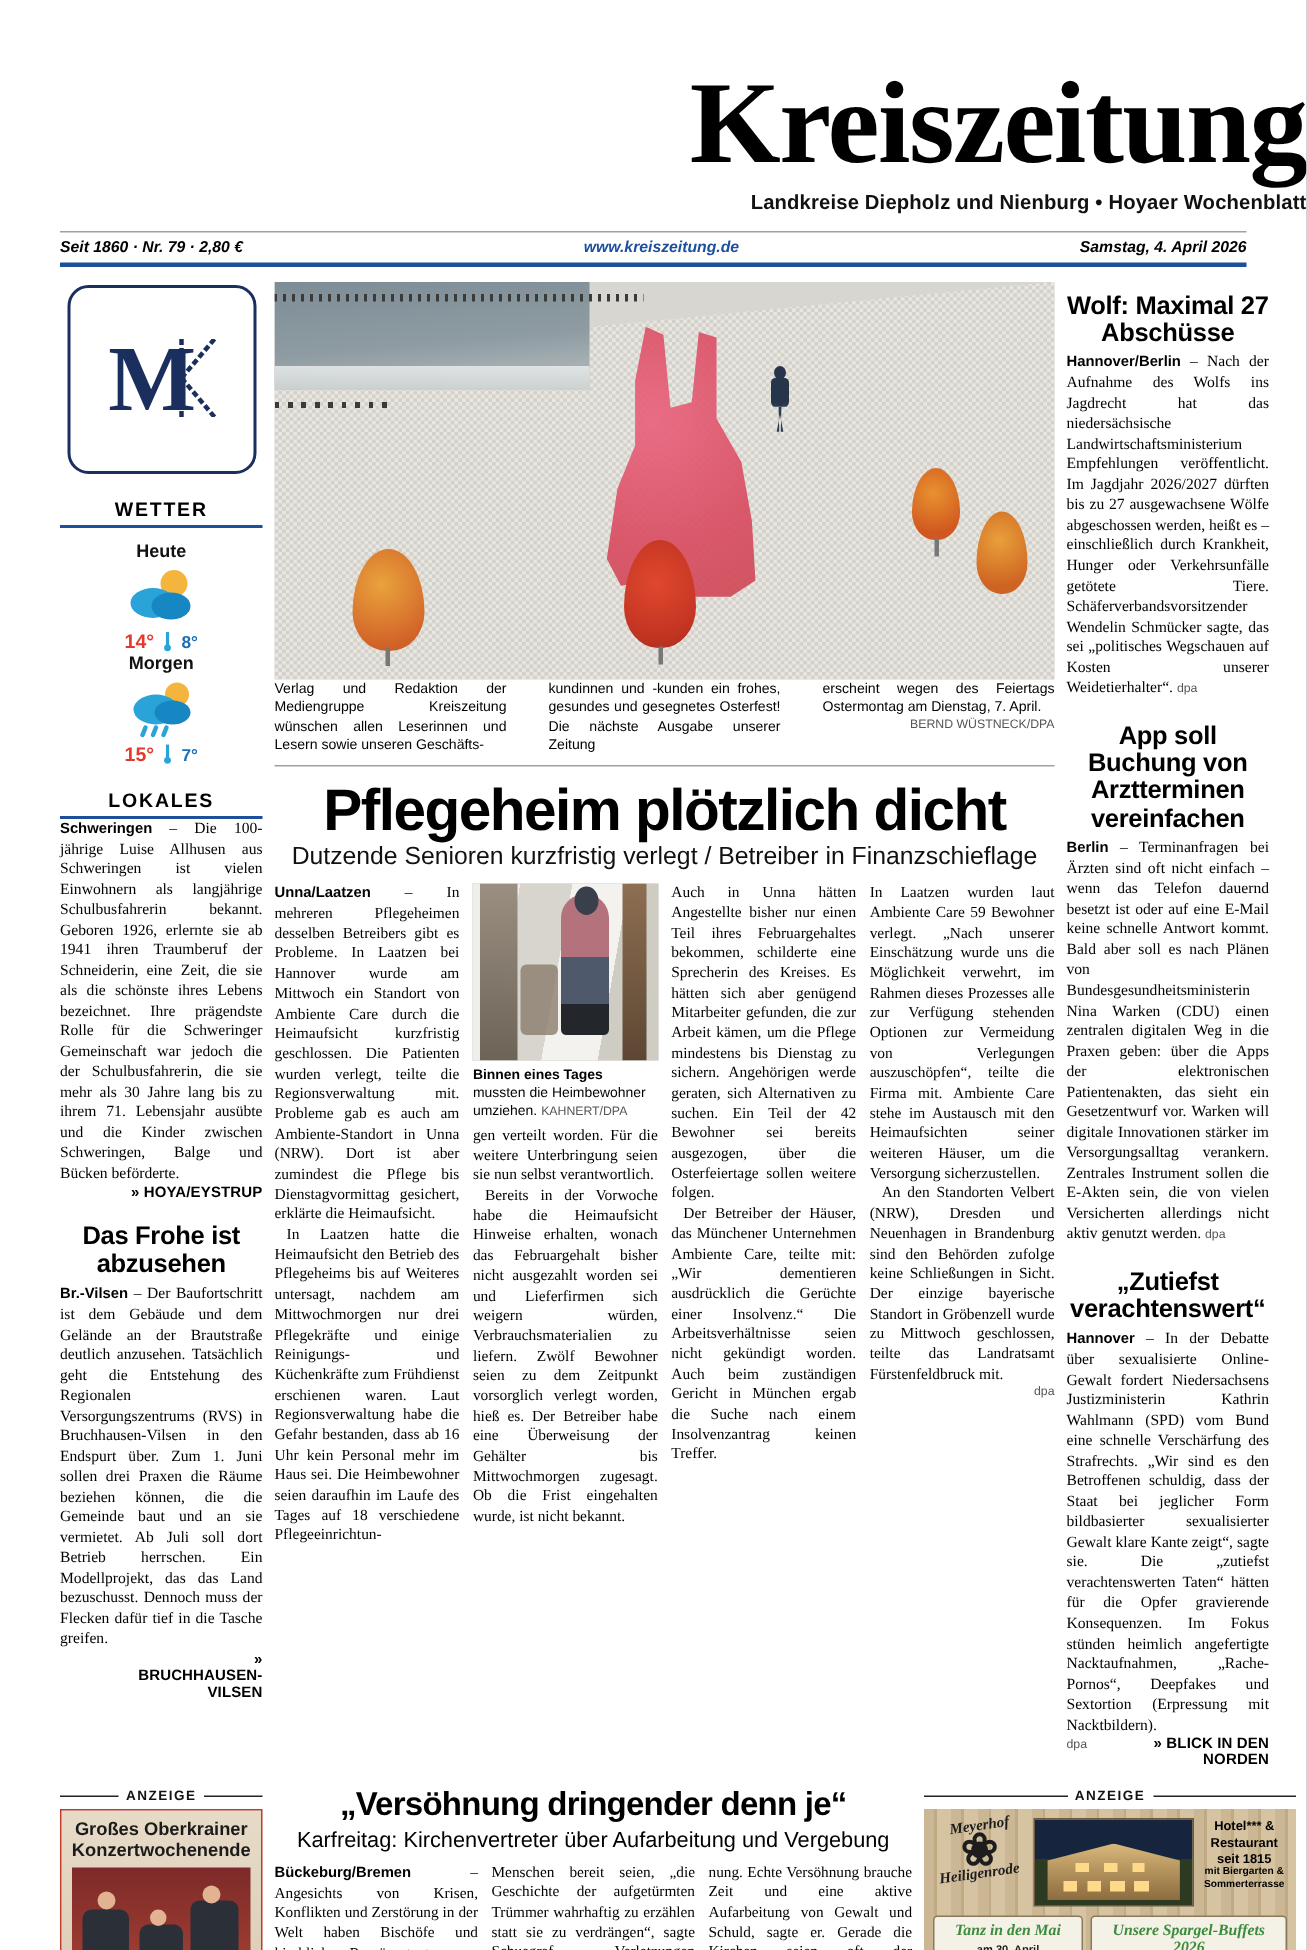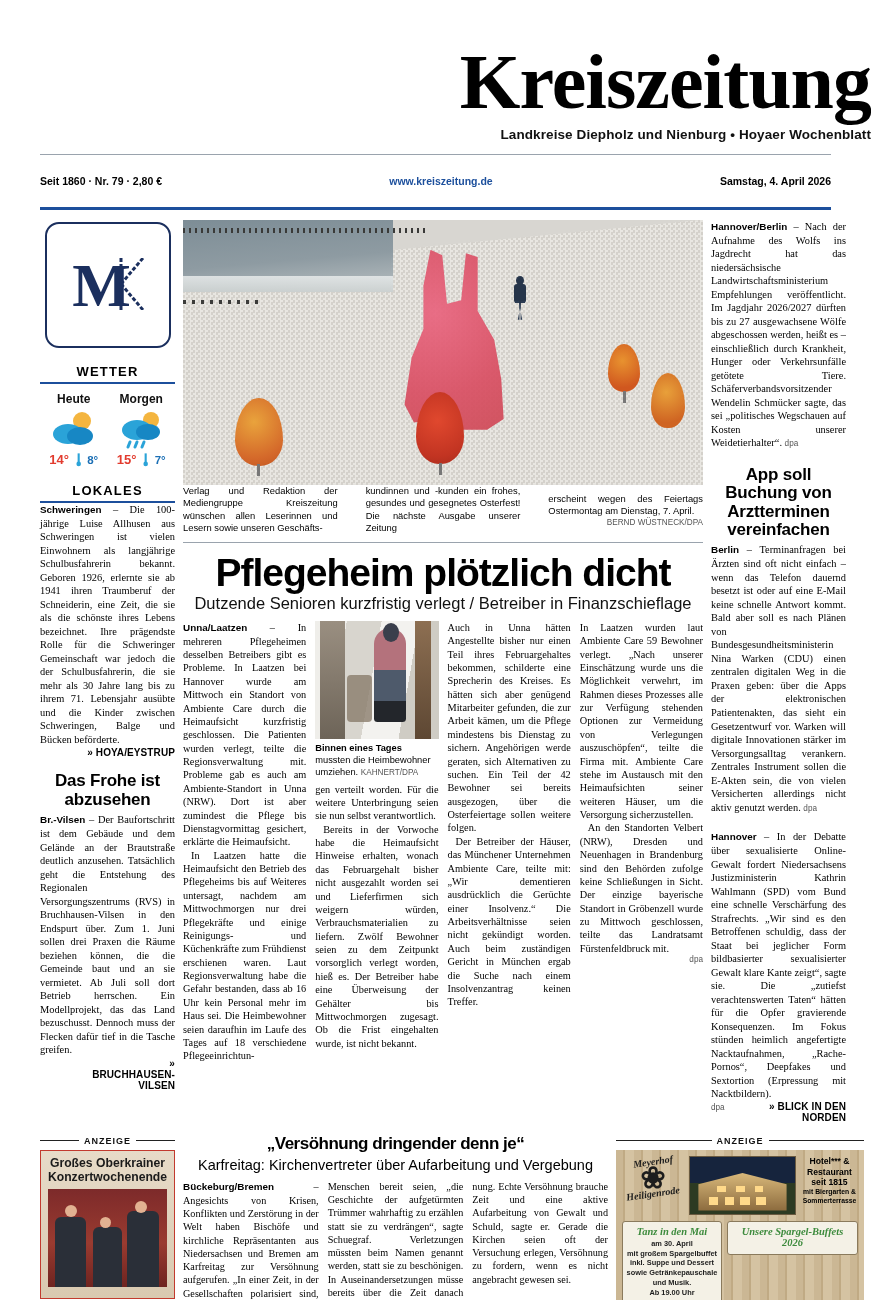--- a/index.html
+++ b/index.html
@@ -16,22 +16,22 @@
     font-size:78px;line-height:0.92;font-weight:700;color:#000;
     letter-spacing:-1px;
   }
   .masthead-sub{
     font-size:13.5px;font-weight:600;color:#111;margin-top:9px;letter-spacing:0.1px;padding-left:40px;
   }
   .masthead-rule{
     margin:12px 40px 0 40px;border-top:1px solid #9aa3ad;
   }
   .infobar{
-    margin:16px 40px;display:flex;align-items:flex-start;justify-content:space-between;
-    font-size:10.5px;font-weight:700;color:#000;padding:4px 0 4px 0;
+    margin:0 40px;display:flex;align-items:flex-start;justify-content:space-between;
+    font-size:10.5px;font-weight:700;color:#000;padding:4px 0 4px 0;font-style:italic;
   }
   .infobar .url{color:#1c4f9c;font-weight:700;font-size:10.5px;}
   .infobar-rule{margin:0 40px;border-top:3px solid #1c4f9c;}
 
   
   .body-grid{
     position:relative;margin:10px 40px 0 40px;display:flex;gap:0;
   }
   .col-left{width:135px;flex:0 0 135px;}
   .col-mid{width:520px;flex:0 0 520px;margin:0 8px;}
@@ -51,21 +51,21 @@
     position:absolute;right:22px;top:34px;width:28px;height:52px;
   }
   
   .sec-head{
     text-align:center;font-size:13px;font-weight:700;letter-spacing:1.2px;
     color:#000;margin-top:16px;padding-bottom:3px;
   }
   .sec-rule{border-top:2.5px solid #1c4f9c;}
 
   
-  .weather{display:flex;margin-top:8px;}
+  .weather{display:flex;margin-top:8px;flex-direction:column;}
   .wx{flex:1;text-align:center;}
   .wx-day{font-size:12px;font-weight:700;color:#111;margin-bottom:2px;}
   .wx-icon{height:42px;position:relative;}
   .wx-temps{font-size:13px;font-weight:700;margin-top:2px;}
   .t-hi{color:#e23b2e;}
   .t-lo{color:#1b6fb5;font-size:11.5px;}
   .thermo{display:inline-block;width:7px;height:15px;vertical-align:-3px;margin:0 2px;}
 
   
   .art-head{
@@ -125,21 +125,21 @@
     position:absolute;left:330px;top:56px;width:14px;height:44px;
   }
   .person .head{position:absolute;left:3px;top:0;width:8px;height:9px;border-radius:50%;background:#26354a;}
   .person .torso{position:absolute;left:1px;top:8px;width:12px;height:19px;background:#26354a;border-radius:3px;}
   .person .legs{position:absolute;left:2px;top:25px;width:10px;height:19px;background:#2b3b52;
     clip-path:polygon(0 0,40% 0,45% 100%,28% 100%,50% 40%,72% 100%,55% 100%,60% 0,100% 0,100% 12%,0 12%);}
 
   .photo-caption-head{
     text-align:center;font-size:16px;font-weight:700;margin:8px 0 6px 0;
   }
-  .cap3{display:flex;gap:28px;align-items:center;}
+  .cap3{display:flex;gap:28px;}
   .cap3 > div{flex:1;}
   .cap-txt{font-size:9.4px;line-height:1.33;color:#000;text-align:justify;}
 
   hr.thin{border:0;border-top:1px solid #9aa3ad;margin:7px 0;}
 
   
   .main-head{
     text-align:center;font-size:39px;font-weight:700;letter-spacing:-1px;
     margin:10px 0 2px 0;line-height:1;
   }
@@ -168,21 +168,21 @@
   .bot-left{width:135px;flex:0 0 135px;}
   .bot-mid{width:425px;flex:0 0 425px;margin:0 8px;}
   .bot-right{width:248px;flex:0 0 248px;}
 
   .anzeige{
     display:flex;align-items:center;gap:5px;font-size:9px;font-weight:700;
     letter-spacing:1px;color:#111;margin:4px 0 4px 0;justify-content:center;
   }
   .anzeige:before,.anzeige:after{content:"";height:1px;background:#222;flex:1;}
 
-  .bot-head{text-align:center;font-size:17px;font-weight:700;letter-spacing:-0.5px;margin:2px 0 3px 0;}
+  .bot-head{text-align:center;font-size:22px;font-weight:700;letter-spacing:-0.5px;margin:2px 0 3px 0;}
   .bot-sub{text-align:center;font-size:14.5px;margin-bottom:7px;}
   .bot-cols{display:flex;gap:9px;}
   .bot-cols .bc{flex:1;}
   .bot-cols .art-body{font-size:10.2px;line-height:1.30;}
 
   
   .ad-left{
     border:1.5px solid #c23a2e;
     background:linear-gradient(#e7dbc8,#d9c9b0);
     padding:6px 5px;text-align:center;
@@ -389,35 +389,37 @@
             <p>In Laatzen wurden laut Ambiente Care 59 Bewohner verlegt. „Nach unserer Einschätzung wurde uns die Möglichkeit verwehrt, im Rahmen dieses Prozesses alle zur Verfügung stehenden Optionen zur Vermeidung von Verlegungen auszuschöpfen“, teilte die Firma mit. Ambiente Care stehe im Austausch mit den Heimaufsichten seiner weiteren Häuser, um die Versorgung sicherzustellen.</p>
             <p>An den Standorten Velbert (NRW), Dresden und Neuenhagen in Brandenburg sind den Behörden zufolge keine Schließungen in Sicht. Der einzige bayerische Standort in Gröbenzell wurde zu Mittwoch geschlossen, teilte das Landratsamt Fürstenfeldbruck mit.</p>
           </div>
           <div style="text-align:right;" class="credit">dpa</div>
         </div>
       </div>
     </div>
 
     <div class="col-right">
       <div>
+        <div class="art-head">Wolf: Maximal 27 Abschüsse</div>
         <div class="art-body">
           <p><span class="loc">Hannover/Berlin</span> <span>– Nach der Aufnahme des Wolfs ins Jagdrecht hat das niedersächsische Landwirtschaftsministerium Empfehlungen veröffentlicht. Im Jagdjahr 2026/2027 dürften bis zu 27 ausgewachsene Wölfe abgeschossen werden, heißt es – einschließlich durch Krankheit, Hunger oder Verkehrsunfälle getötete Tiere. Schäferverbandsvorsitzender Wendelin Schmücker sagte, das sei „politisches Wegschauen auf Kosten unserer Weidetierhalter“.</span>
           <span class="credit">dpa</span></p>
         </div>
       </div>
 
       <div style="margin-top:16px;">
         <div class="art-head">App soll Buchung von Arztterminen vereinfachen</div>
         <div class="art-body">
           <p><span class="loc">Berlin</span> <span>– Terminanfragen bei Ärzten sind oft nicht einfach – wenn das Telefon dauernd besetzt ist oder auf eine E-Mail keine schnelle Antwort kommt. Bald aber soll es nach Plänen von Bundesgesundheitsministerin Nina Warken (CDU) einen zentralen digitalen Weg in die Praxen geben: über die Apps der elektronischen Patientenakten, das sieht ein Gesetzentwurf vor. Warken will digitale Innovationen stärker im Versorgungsalltag verankern. Zentrales Instrument sollen die E-Akten sein, die von vielen Versicherten allerdings nicht aktiv genutzt werden.</span>
           <span class="credit">dpa</span></p>
         </div>
       </div>
 
       <div style="margin-top:16px;">
+        <div class="art-head">„Zutiefst verachtenswert“</div>
         <div class="art-body">
           <p><span class="loc">Hannover</span> <span>– In der Debatte über sexualisierte Online-Gewalt fordert Niedersachsens Justizministerin Kathrin Wahlmann (SPD) vom Bund eine schnelle Verschärfung des Strafrechts. „Wir sind es den Betroffenen schuldig, dass der Staat bei jeglicher Form bildbasierter sexualisierter Gewalt klare Kante zeigt“, sagte sie. Die „zutiefst verachtenswerten Taten“ hätten für die Opfer gravierende Konsequenzen. Im Fokus stünden heimlich angefertigte Nacktaufnahmen, „Rache-Pornos“, Deepfakes und Sextortion (Erpressung mit Nacktbildern).</span></p>
         </div>
         <div style="display:flex;justify-content:space-between;align-items:baseline;">
           <span class="credit">dpa</span>
           <span class="art-ref" style="margin:0;">» BLICK IN DEN NORDEN</span>
         </div>
       </div>
     </div>
   </div>

